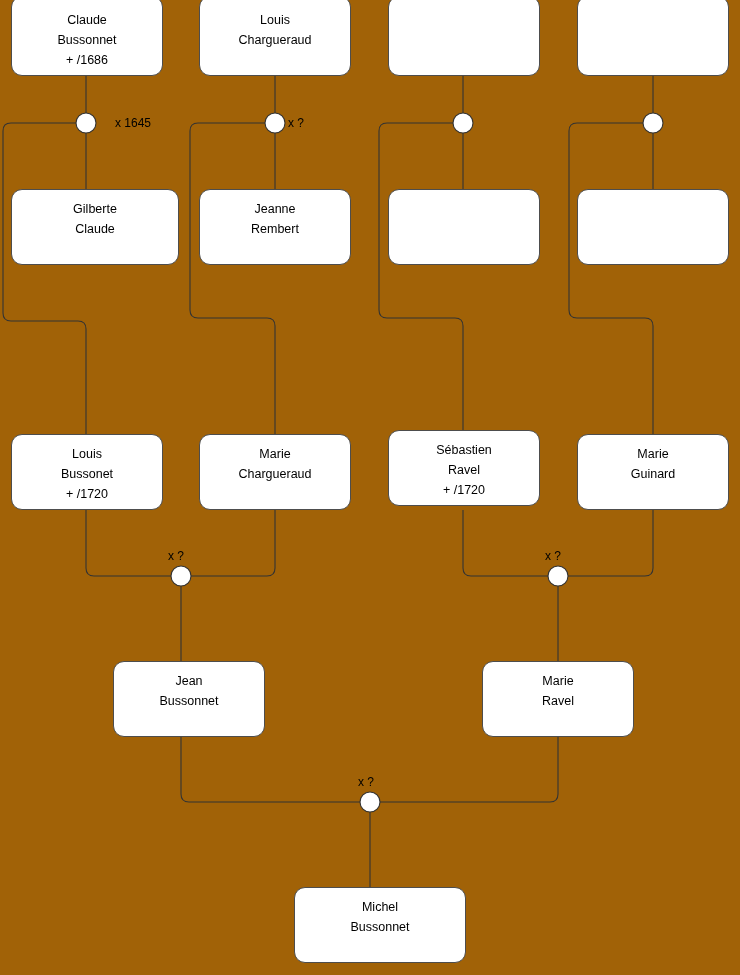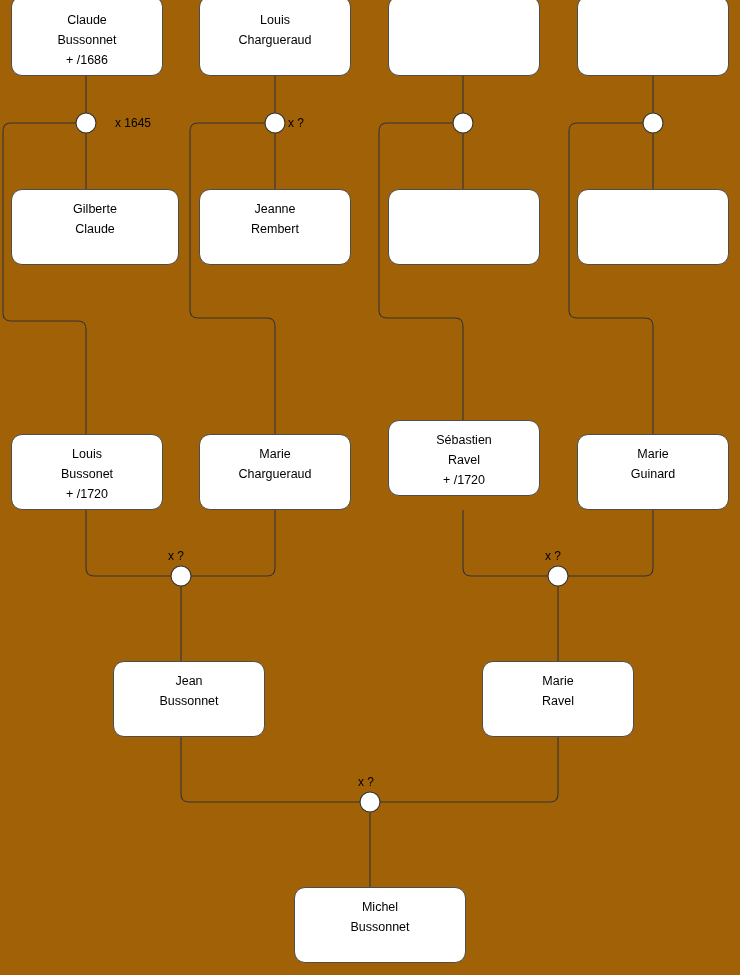--- a/index.html
+++ b/index.html
@@ -151,21 +151,21 @@
     <div class="person-line">Bussonet</div>
     <div class="person-line">+ /1720</div>
   </div>
 
   <div class="person-box" style="left:199px; top:434px; width:152px; height:76px;">
     <div class="person-line">Marie</div>
     <div class="person-line">Chargueraud</div>
     <div class="person-line"></div>
   </div>
 
-  <div class="person-box" style="left:388px; top:420px; width:152px; height:76px;">
+  <div class="person-box" style="left:388px; top:430px; width:152px; height:76px;">
     <div class="person-line">Sébastien</div>
     <div class="person-line">Ravel</div>
     <div class="person-line">+ /1720</div>
   </div>
 
   <div class="person-box" style="left:577px; top:434px; width:152px; height:76px;">
     <div class="person-line">Marie</div>
     <div class="person-line">Guinard</div>
     <div class="person-line"></div>
   </div>

